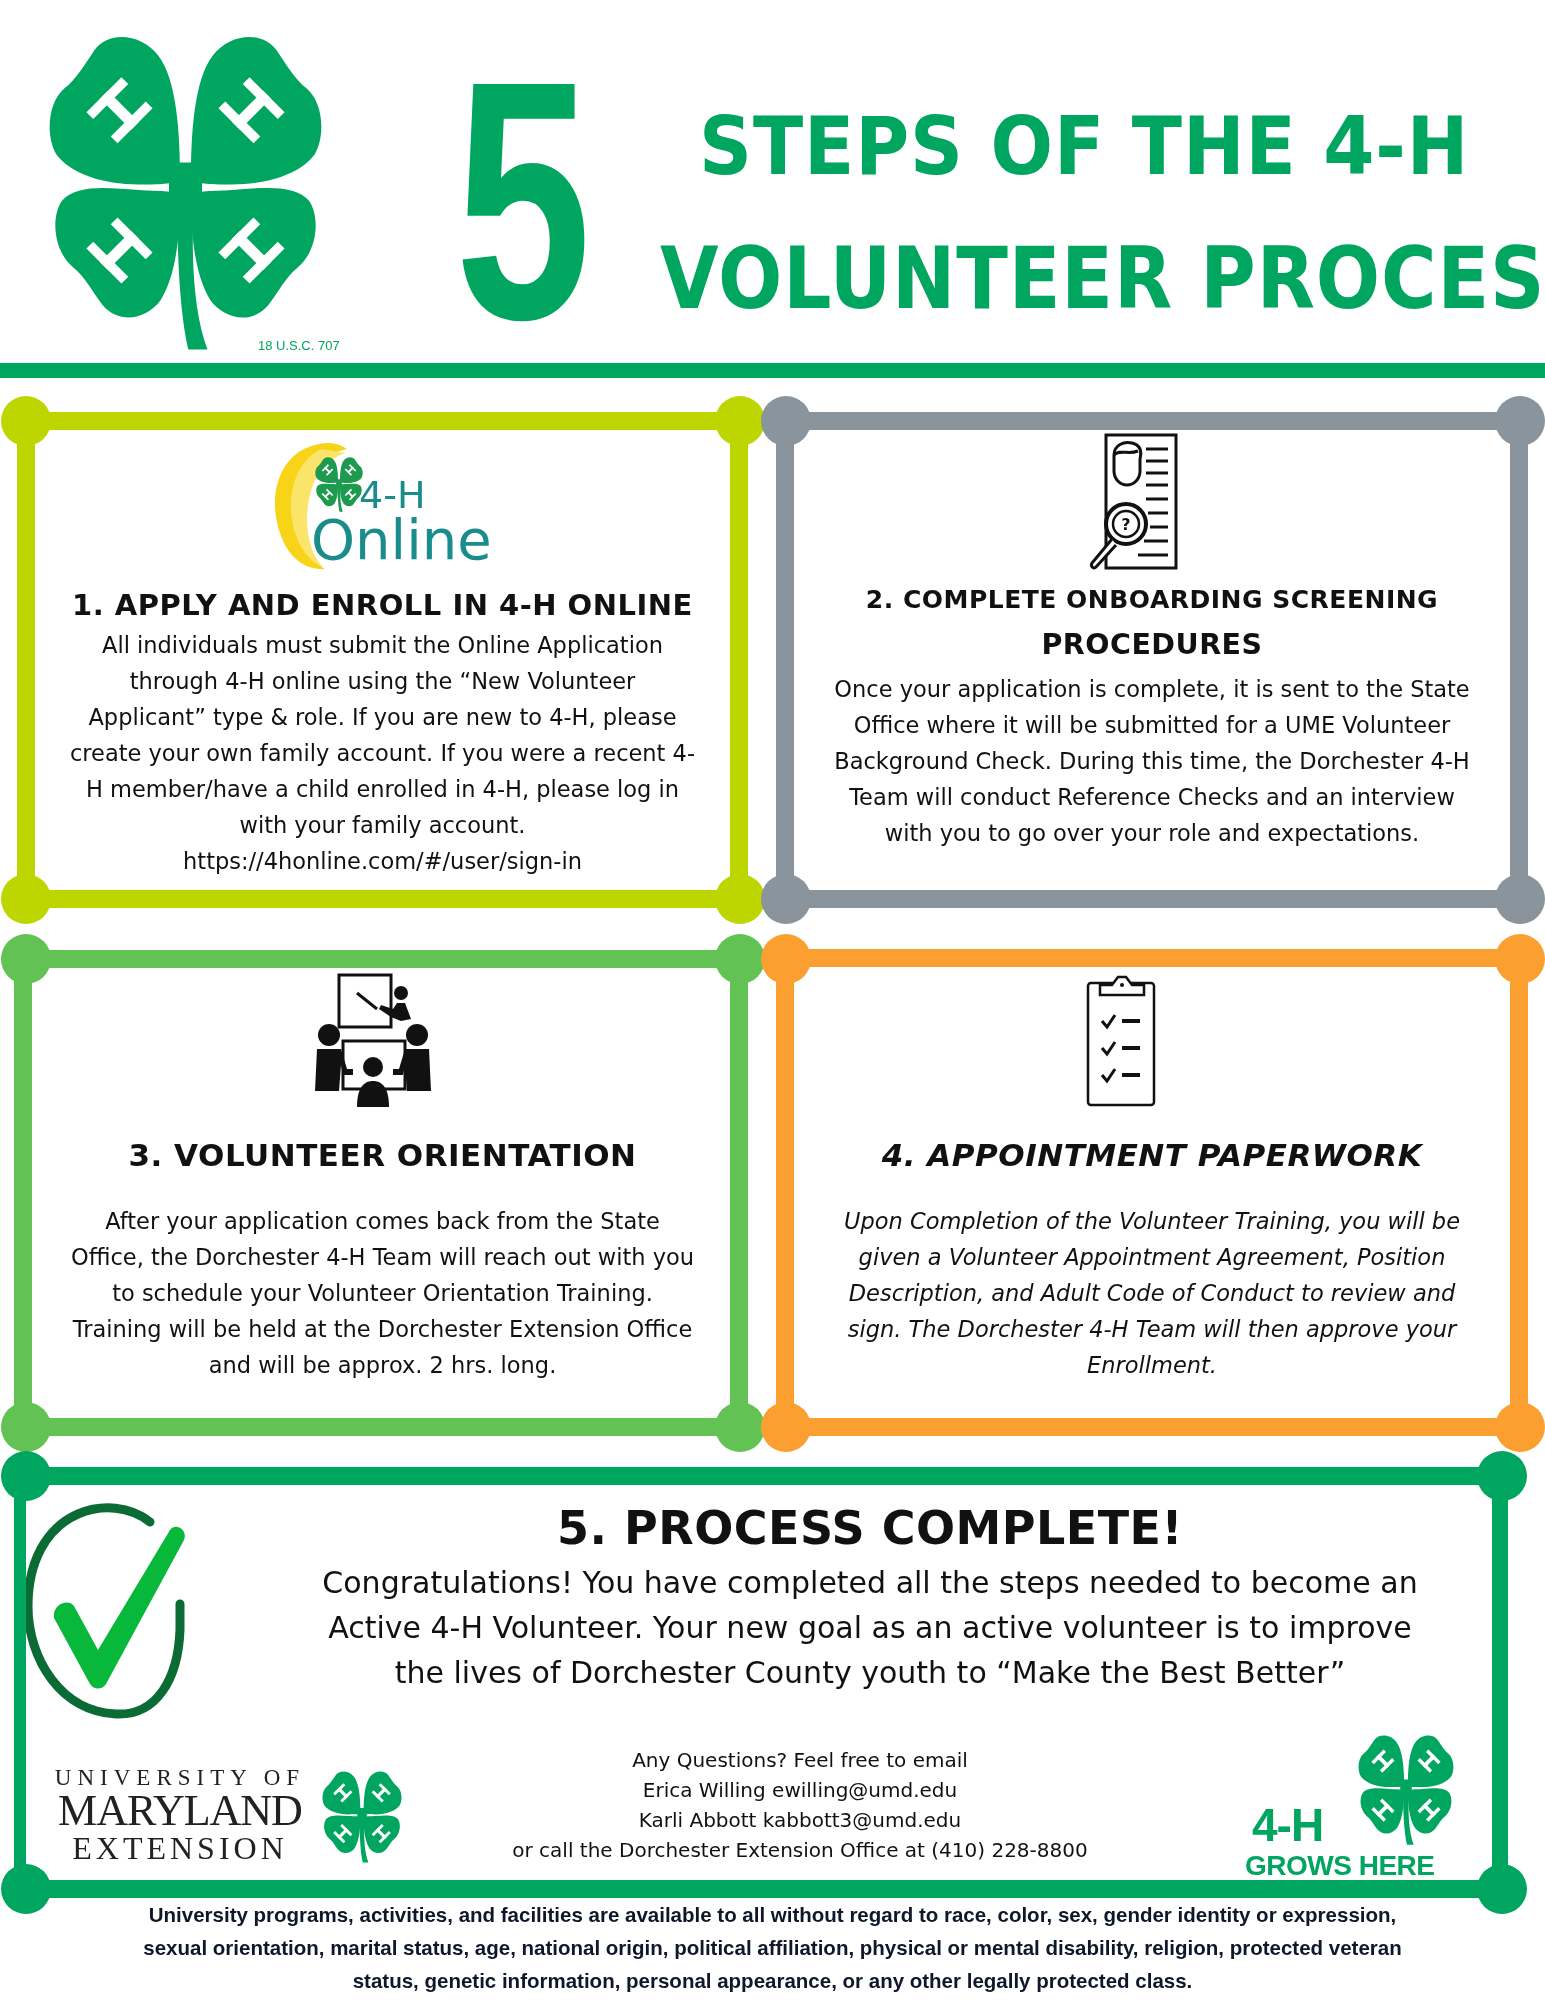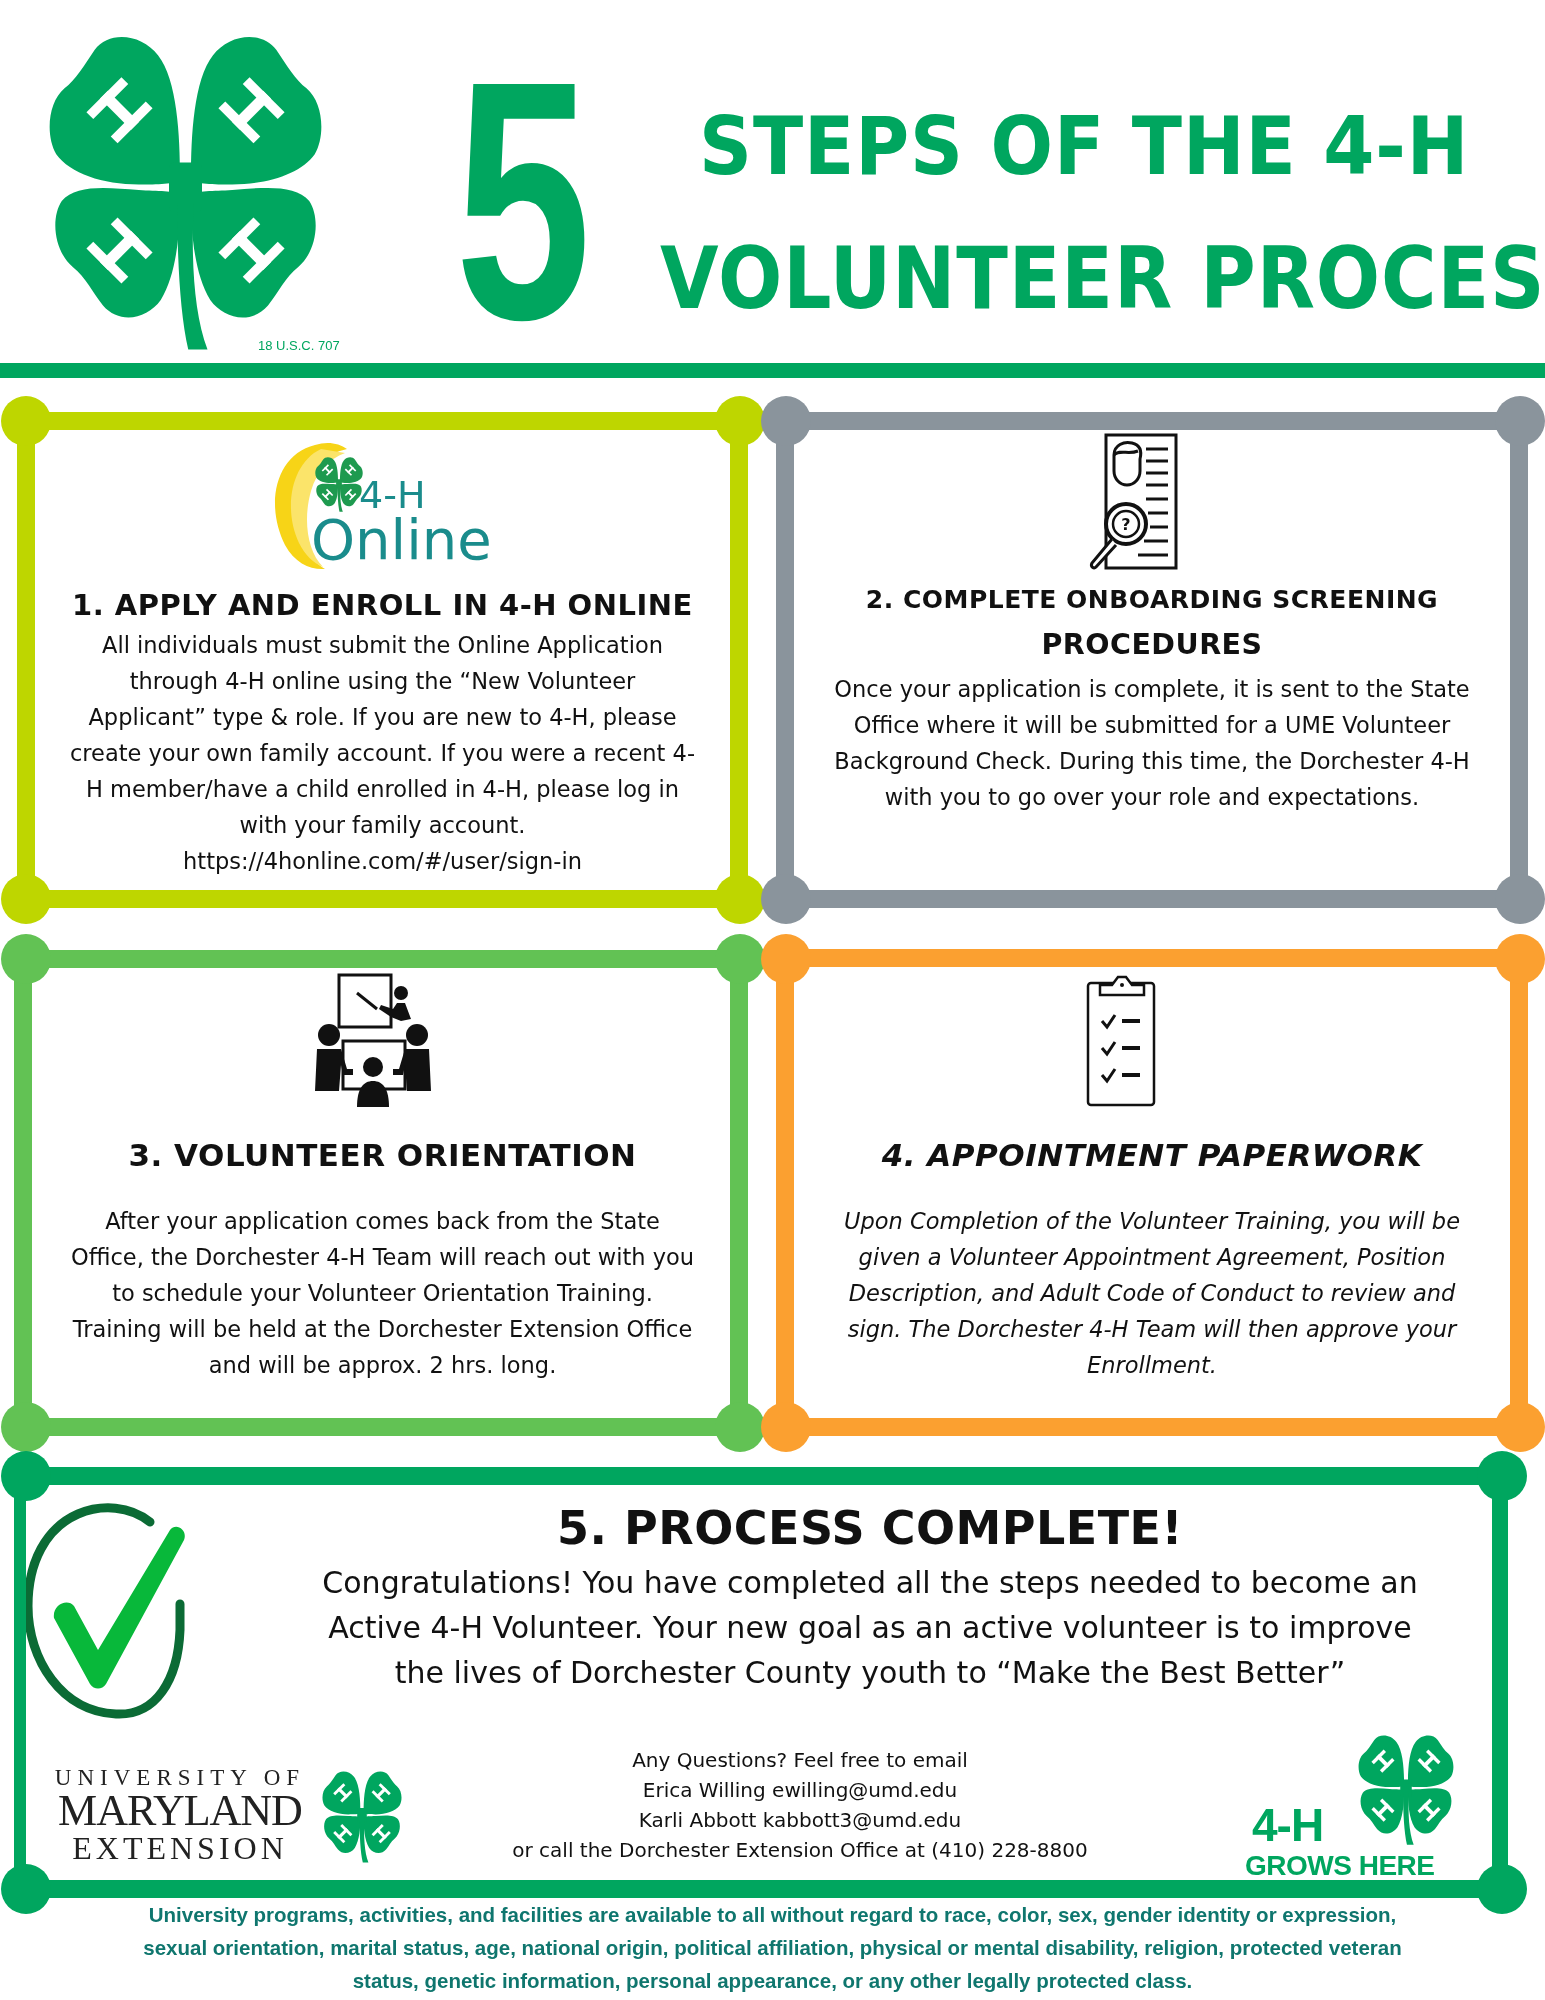--- a/index.html
+++ b/index.html
@@ -18,21 +18,21 @@
   
   .frame { position: absolute; }
   .frame .bar { position: absolute; }
   .frame .dot { position: absolute; width: 50px; height: 50px; border-radius: 50%; }
   .frame .content { position: absolute; text-align: center; }
 
   .step-title { font-family: "DejaVu Sans", sans-serif; font-weight: 900; text-transform: uppercase; color: #111; white-space: nowrap; letter-spacing: 0.5px; }
   .step-body { font-family: "DejaVu Sans", sans-serif; font-weight: 400; color: #111; font-size: 22.5px; line-height: 36px; transform-origin: center top; }
 
   
-  #disclaimer { position: absolute; left: 20px; top: 1898px; width: 1505px; text-align: center; font-family: "Liberation Sans", sans-serif; font-weight: 700; font-size: 20.5px; line-height: 33px; color: #0f766e; }
+  #disclaimer { position: absolute; left: 20px; top: 1898px; width: 1505px; text-align: center; font-family: "Liberation Sans", sans-serif; font-weight: 700; font-size: 20.5px; line-height: 33px; color: #0f172a; }
 
   
   .online-4h { font-family: "DejaVu Sans", sans-serif; color: #1A8C8C; }
   #umd-logo { position: absolute; left: 50px; top: 1765px; width: 260px; font-family: "Liberation Serif", serif; color: #222; text-align: center; }
   #umd-line1 { font-size: 23px; letter-spacing: 6px; line-height: 26px; }
   #umd-line2 { font-size: 44px; line-height: 40px; letter-spacing: -1px; }
   #umd-line3 { font-size: 32px; letter-spacing: 4px; line-height: 34px; }
 
   #grows-here { position: absolute; left: 1238px; top: 1730px; width: 240px; height: 150px; }
   #grows-4h { position: absolute; left: 14px; top: 68px; font-family: "Liberation Sans", sans-serif; font-weight: 900; font-size: 46px; color: #00A65F; letter-spacing: -1px; }
@@ -165,20 +165,21 @@
     <path d="M34 108 L14 132 C12 136 16 138 18 136 L38 114" fill="#fff" stroke="#111" stroke-width="3"></path>
   </svg>
 
   <div class="content" style="left:25px;top:180px;width:730px;">
     <div class="step-title" style="font-size:25px;line-height:50px;">2. Complete Onboarding Screening</div>
     <div class="step-title" style="font-size:28.5px;line-height:40px;">Procedures</div>
     <div class="step-body" style="margin-top:6px;">
       <div>Once your application is complete, it is sent to the State</div>
       <div>Office where it will be submitted for a UME Volunteer</div>
       <div>Background Check. During this time, the Dorchester 4-H</div>
+      <div>Team will conduct Reference Checks and an interview</div>
       <div>with you to go over your role and expectations.</div>
     </div>
   </div>
 </div>
 
 <div class="frame" style="left:0;top:925px;width:765px;height:520px;">
   <div class="bar" style="left:25px;top:25px;width:715px;height:18px;background:#62C254"></div>
   <div class="bar" style="left:25px;top:493px;width:715px;height:18px;background:#62C254"></div>
   <div class="bar" style="left:14px;top:35px;width:18px;height:470px;background:#62C254"></div>
   <div class="bar" style="left:730px;top:35px;width:18px;height:470px;background:#62C254"></div>

